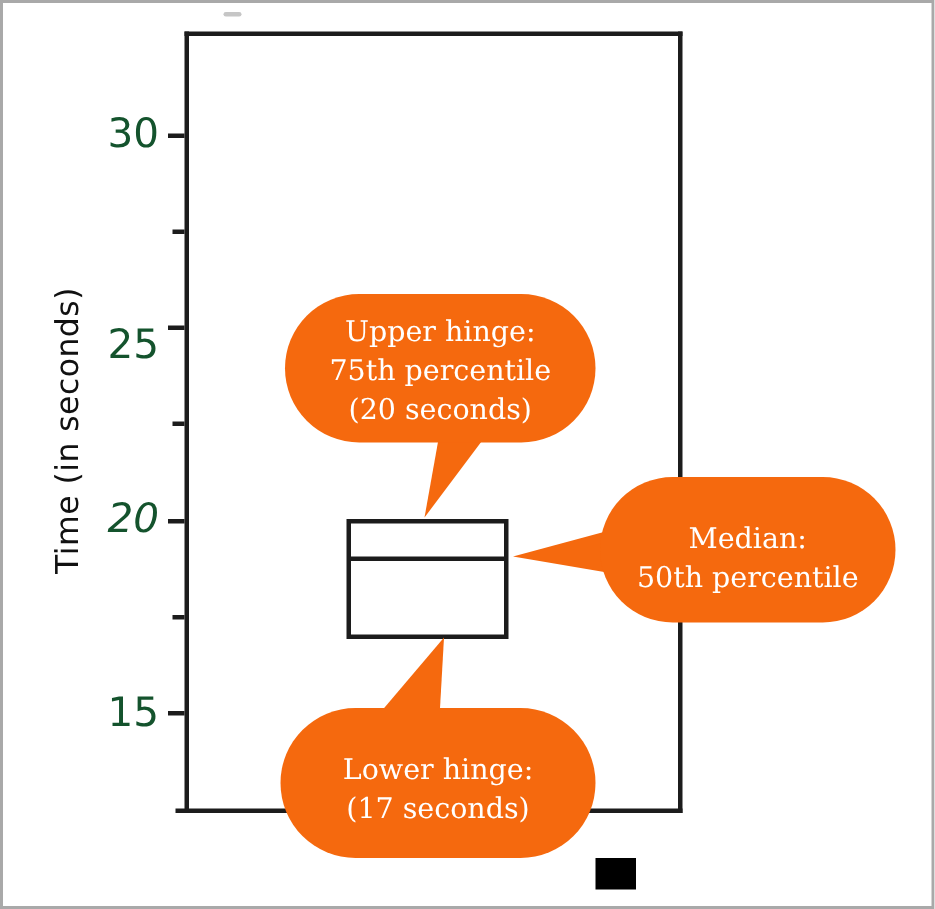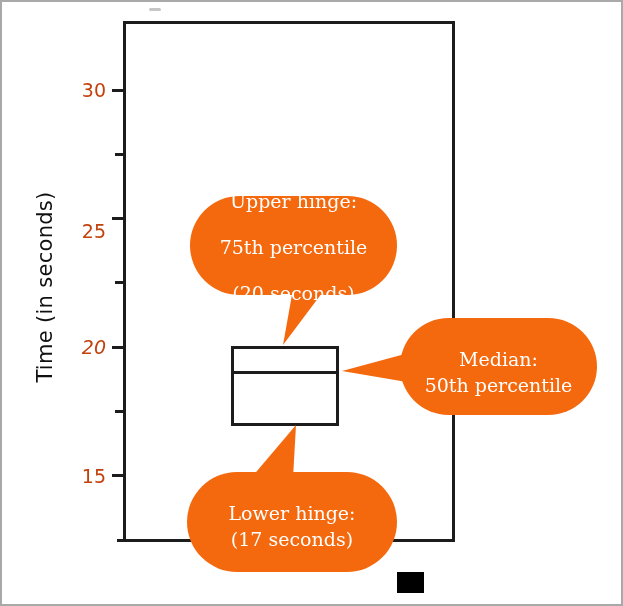--- a/index.html
+++ b/index.html
@@ -28,21 +28,21 @@
   .frame-line{background:#1c1c1c;z-index:1;}
   .axis-left  {left:121px;top:19px;width:3px;height:521px;}
   .frame-top  {left:121px;top:19px;width:332px;height:3px;}
   .frame-right{left:450px;top:19px;width:3px;height:521px;}
   .frame-bottom{left:115px;top:537px;width:338px;height:3px;}
   
   .tick-major{left:110px;width:11px;height:3px;background:#1c1c1c;z-index:1;}
   .tick-minor{left:113px;width:8px;height:3px;background:#1c1c1c;z-index:1;}
   .tick-label{
     left:52px;width:52px;text-align:right;
-    font-size:19px;color:#c2410c;
+    font-size:27px;color:#14532d;
     transform:translateY(-52%);
     z-index:1;
   }
   
   .boxplot{
     left:229px;width:108px;
     box-sizing:border-box;
     border:3px solid #1c1c1c;
     background:#ffffff;
     z-index:2;
@@ -54,21 +54,21 @@
   .bubble{
     box-sizing:border-box;
     background:var(--orange,#f5690e);
     color:#ffffff;
     font-family:"DejaVu Serif", serif;
     text-align:center;
     display:flex;flex-direction:column;justify-content:center;
     font-size:19px;line-height:26px;
     z-index:4;
   }
-  .bubble-upper{left:188px;top:194px;width:207px;height:99px;border-radius:50px;padding-top:3px;gap:20px;}
+  .bubble-upper{left:188px;top:194px;width:207px;height:99px;border-radius:50px;padding-top:3px;}
   .bubble-median{left:398px;top:316px;width:197px;height:97px;border-radius:49px;padding-top:10px;}
   .bubble-lower{left:185px;top:470px;width:210px;height:100px;border-radius:50px;padding-top:7px;align-items:center;}
   
   .black-square{left:395px;top:570px;width:27px;height:21px;background:#000000;z-index:1;}
 </style>
 </head>
 <body>
 
 <div class="canvas">
 

